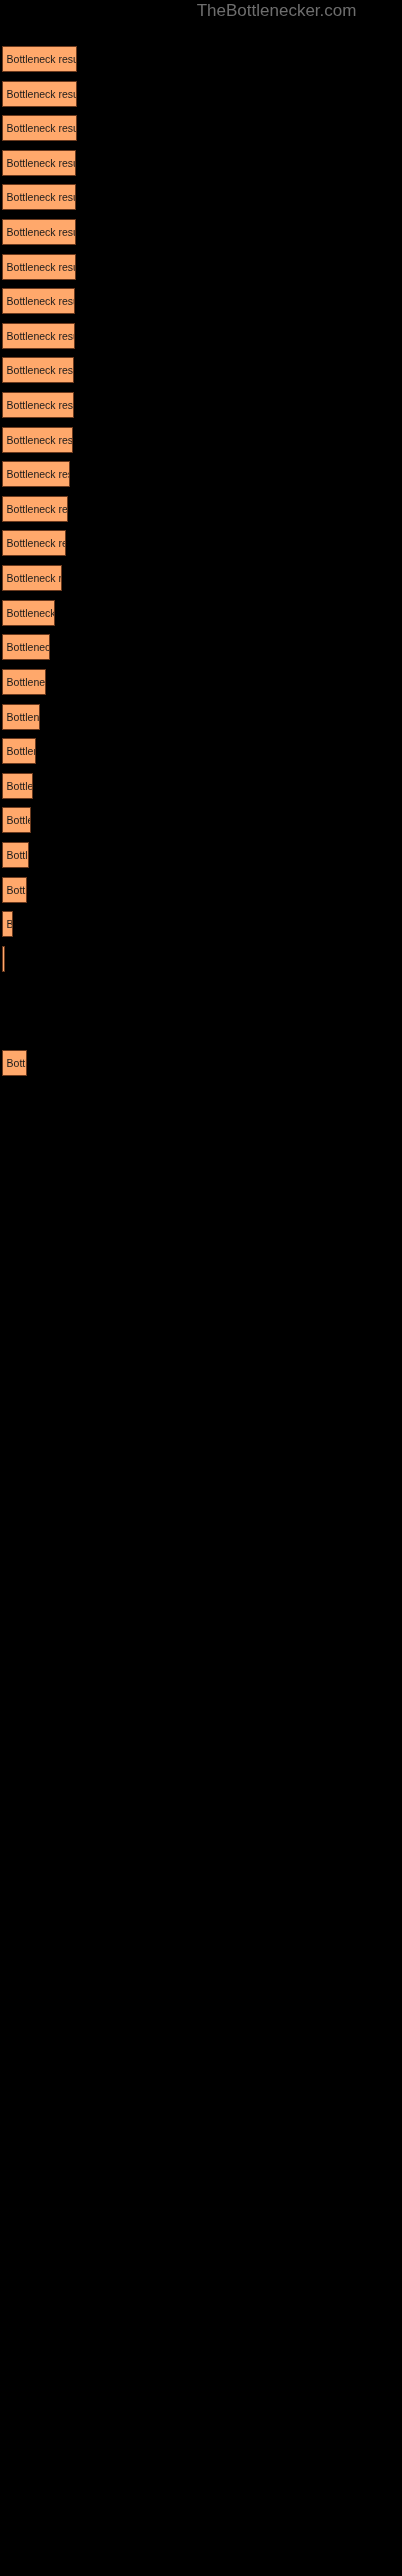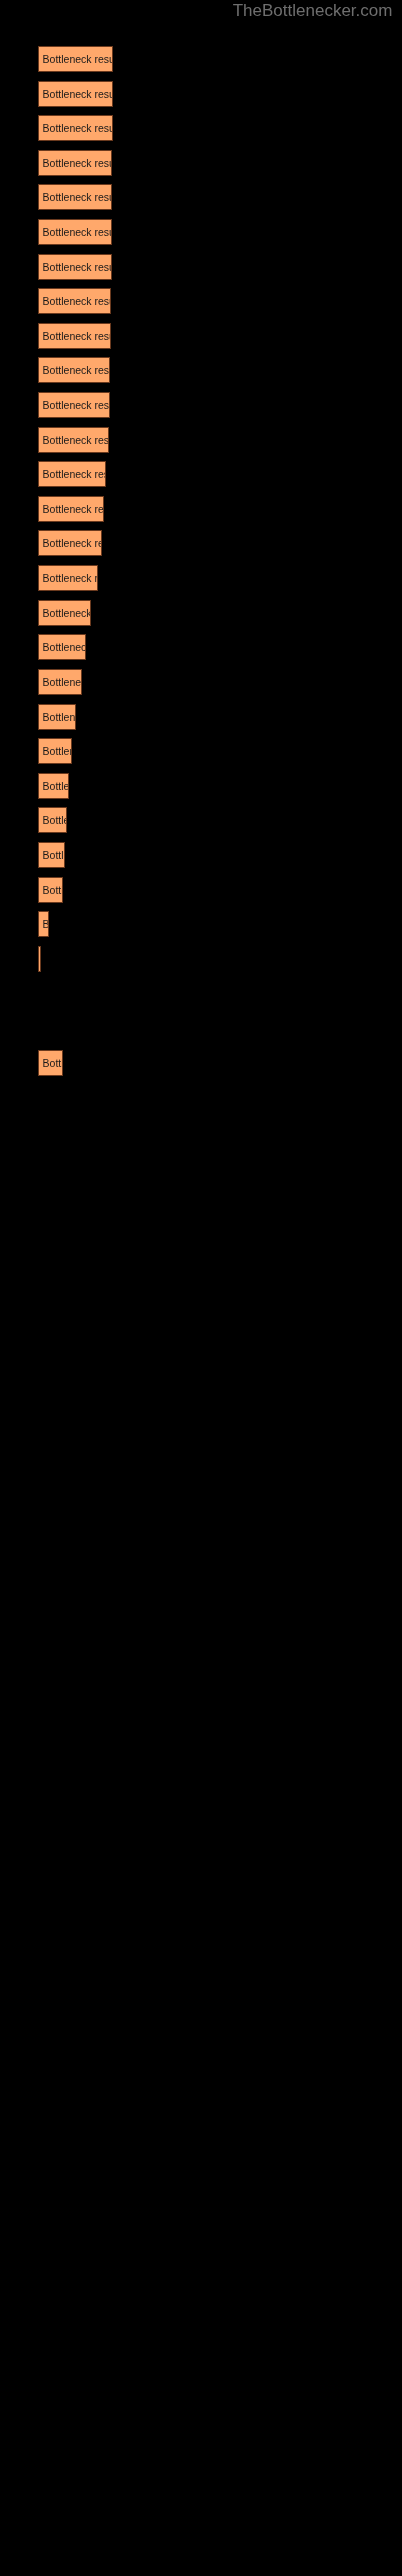--- a/index.html
+++ b/index.html
@@ -15,21 +15,20 @@
     font-family: "Liberation Sans", sans-serif;
     -webkit-font-smoothing: antialiased;
   }
   #chart-root {
     position: absolute;
     left: 0;
     top: 0;
     width: 358px;
     height: 2576px;
     background: #000000;
-    margin-left: 36px;
   }
   #chart-title {
     position: absolute;
     right: 1.6px;
     top: 0.8px;
     font-size: 17px;
     line-height: 19.3px;
     color: #6e6e6e;
     letter-spacing: 0px;
     white-space: nowrap;

